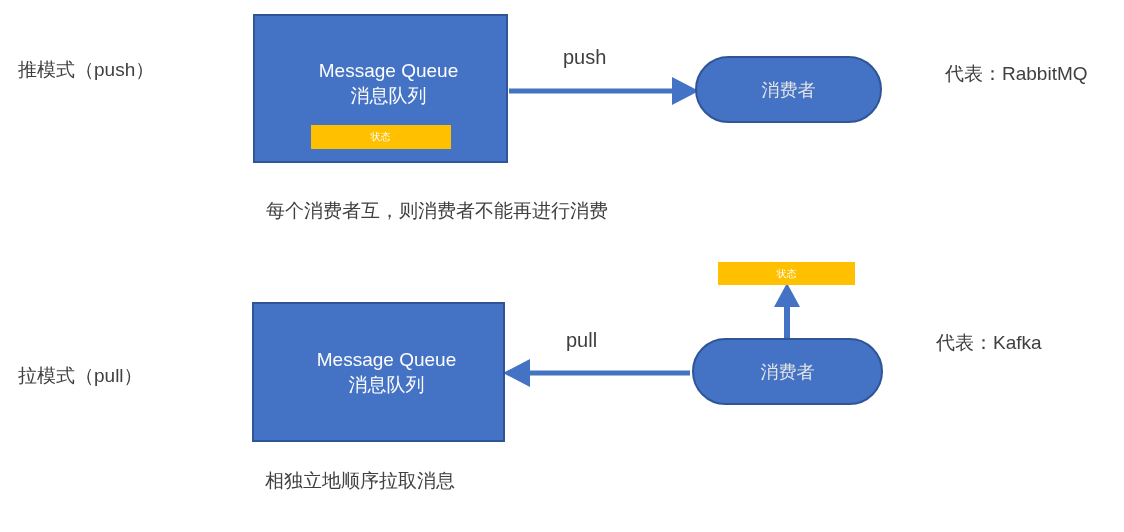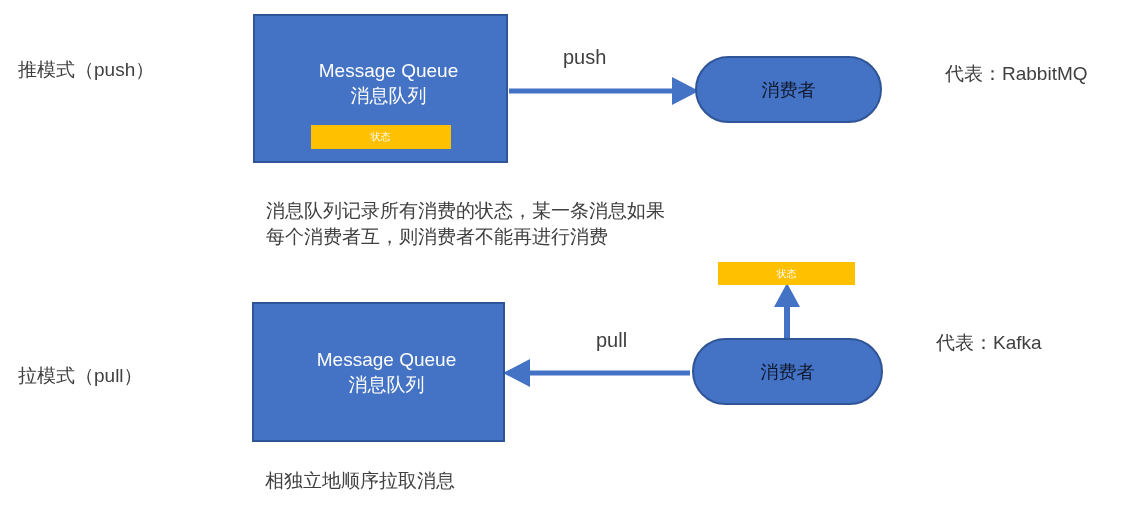--- a/index.html
+++ b/index.html
@@ -42,21 +42,21 @@
   .status-bar.floating { position: absolute; left: 718px; top: 262px; width: 137px; height: 23px; }
   .consumer-pill {
     position: absolute;
     background: #4472C4;
     border: 2px solid #2F5597;
     border-radius: 34px;
     box-sizing: border-box;
     display: flex;
     align-items: center;
     justify-content: center;
-    color: #0f172a;
+    color: #e5e5e5;
     font-size: 18px;
   }
   .arrow-label {
     position: absolute;
     font-size: 20px;
     color: #404040;
     white-space: nowrap;
   }
   .example-label {
     position: absolute;
@@ -106,34 +106,33 @@
     <div class="status-bar inside">状态</div>
   </div>
 
   <div class="arrow-label" style="left:563px; top:46px;">push</div>
 
   <div class="consumer-pill" style="left:695px; top:56px; width:187px; height:67px;">消费者</div>
 
   <div class="example-label" style="left:945px; top:61px;">代表：RabbitMQ</div>
 
   <div class="caption" style="left:266px; top:198px;">
-    <div>消息队列记录所有消费的状态，某一条消息如果</div>
     <div>每个消费者互，则消费者不能再进行消费</div>
   </div>
 
   <div class="status-bar floating">状态</div>
 
   <div class="mode-label" style="left:18px; top:363px;">拉模式（pull）</div>
 
   <div class="queue-box" style="left:252px; top:302px; width:253px; height:140px; justify-content:center;">
     <div class="line">Message Queue</div>
     <div class="line">消息队列</div>
   </div>
 
-  <div class="arrow-label" style="left:596px; top:329px;">pull</div>
+  <div class="arrow-label" style="left:566px; top:329px;">pull</div>
 
   <div class="consumer-pill" style="left:692px; top:338px; width:191px; height:67px;">消费者</div>
 
   <div class="example-label" style="left:936px; top:330px;">代表：Kafka</div>
 
   <div class="caption" style="left:265px; top:468px;">
     <div>相独立地顺序拉取消息</div>
   </div>
 
 </div>

